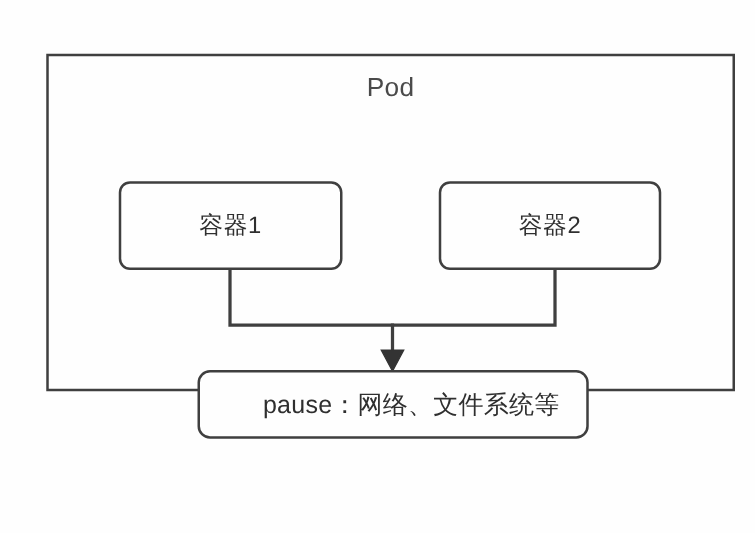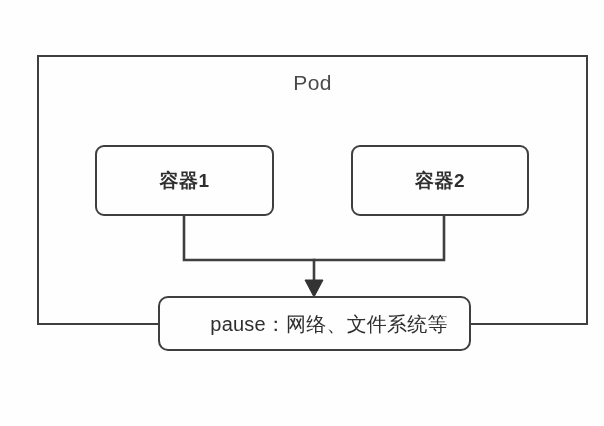--- a/index.html
+++ b/index.html
@@ -41,21 +41,21 @@
     border: 2px solid #3f3f3f;
     border-radius: 9px;
     display: flex;
     align-items: center;
     justify-content: center;
   }
 
   
   #pod-box {
     left: 37px;
-    top: 55px;
+    top: 43px;
     width: 551px;
     height: 270px;
     border-radius: 0;
     display: block;
   }
 
   #pod-title {
     position: absolute;
     left: 0;
     top: 13px;
@@ -81,21 +81,20 @@
     top: 145px;
     width: 178px;
     height: 71px;
   }
 
   .container-label {
     font-size: 19px;
     line-height: 24px;
     color: #2f2f2f;
     letter-spacing: 0.5px;
-    font-weight: bold;
   }
 
   
   #pause-box {
     left: 158px;
     top: 296px;
     width: 313px;
     height: 55px;
     border-radius: 10px;
   }

